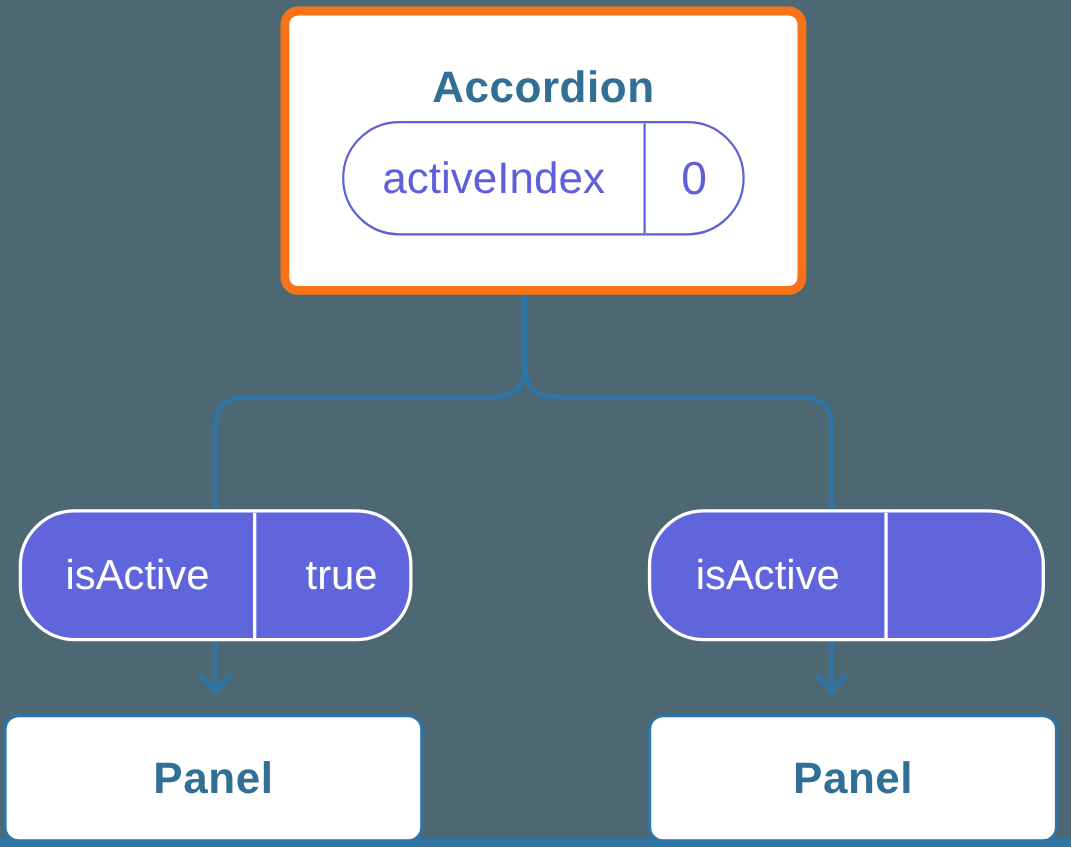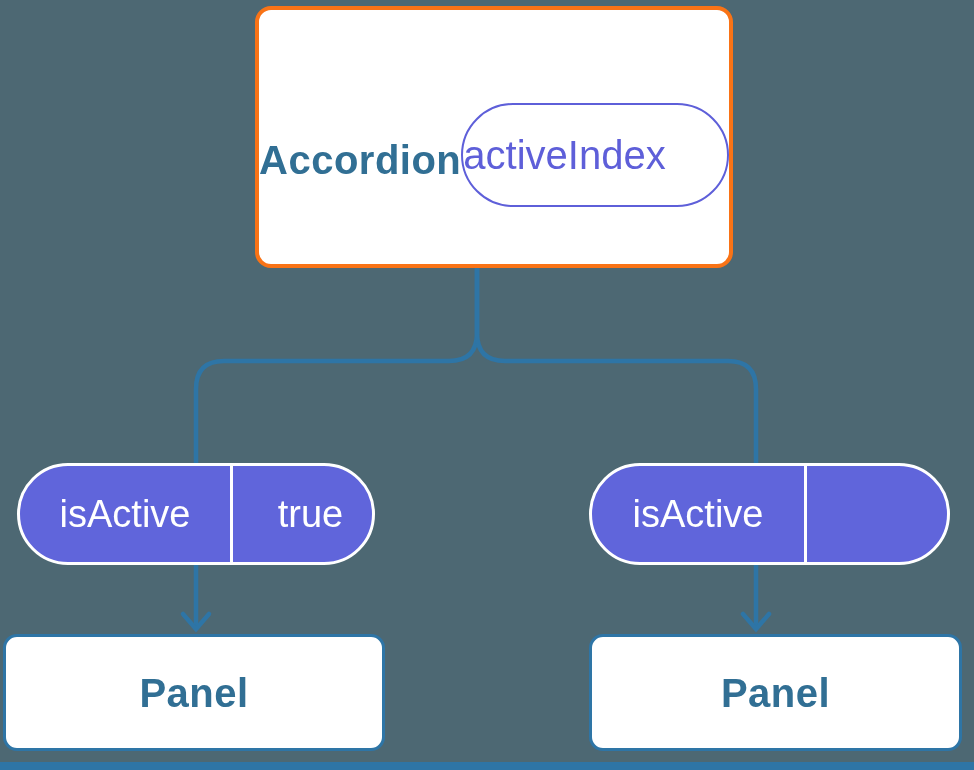--- a/index.html
+++ b/index.html
@@ -23,69 +23,68 @@
     position: absolute;
     left: 0; right: 0; bottom: 0;
     height: 8px;
     background: #2E75A6;
     z-index: 0;
   }
   
   .component-card {
     position: absolute;
     background: #ffffff;
-    border: 4px solid #f97316;
+    border: 8px solid #f97316;
     border-radius: 16px;
     box-sizing: border-box;
     z-index: 2;
     display: flex;
-    flex-direction: row;
+    flex-direction: column;
     align-items: center;
   }
   .root-card {
     left: 255px; top: 6px;
     width: 478px; height: 262px;
   }
   .component-title {
     color: #316F94;
     font-size: 40px;
     font-weight: 600;
     letter-spacing: 0.5px;
     line-height: 1;
   }
   .root-card .component-title { margin-top: 46px; }
   
   .state-pill {
-    margin-top: 36px;
+    margin-top: 10px;
     width: 366px; height: 104px;
     box-sizing: border-box;
     border: 2.5px solid #5E5FD9;
     border-radius: 60px;
     display: flex;
     align-items: stretch;
     overflow: hidden;
     background: #ffffff;
-    gap: 32px;
   }
   .state-pill .cell {
     display: flex;
     align-items: center;
     justify-content: center;
     color: #5E5FD9;
     font-size: 40px;
     font-weight: 400;
   }
   .state-pill .cell.name { flex: 1; }
   .state-pill .cell.value { width: 88px; font-size: 42px; }
   .state-pill .divider { width: 2.5px; background: #5E5FD9; }
   
   .prop-pill {
     position: absolute;
     top: 463px;
-    height: 102px;
+    height: 120px;
     box-sizing: border-box;
     background: #6065DB;
     border: 3px solid #ffffff;
     border-radius: 51px;
     display: flex;
     align-items: stretch;
     overflow: hidden;
     z-index: 2;
   }
   .prop-pill .cell {
@@ -99,21 +98,21 @@
   .prop-pill .divider { width: 3px; background: #ffffff; }
   .prop-pill-left  { left: 17px;  width: 358px; }
   .prop-pill-left  .cell.name  { width: 210px; }
   .prop-pill-left  .cell.value { flex: 1; margin-left: 16px; }
   .prop-pill-right { left: 589px; width: 361px; }
   .prop-pill-right .cell.name  { width: 212px; }
   .prop-pill-right .cell.value { flex: 1; }
   
   .panel-card {
     position: absolute;
-    top: 634px;
+    top: 649px;
     height: 117px;
     background: #ffffff;
     border: 3px solid #2E75A6;
     border-radius: 14px;
     box-sizing: border-box;
     display: flex;
     align-items: center;
     justify-content: center;
     z-index: 2;
   }

